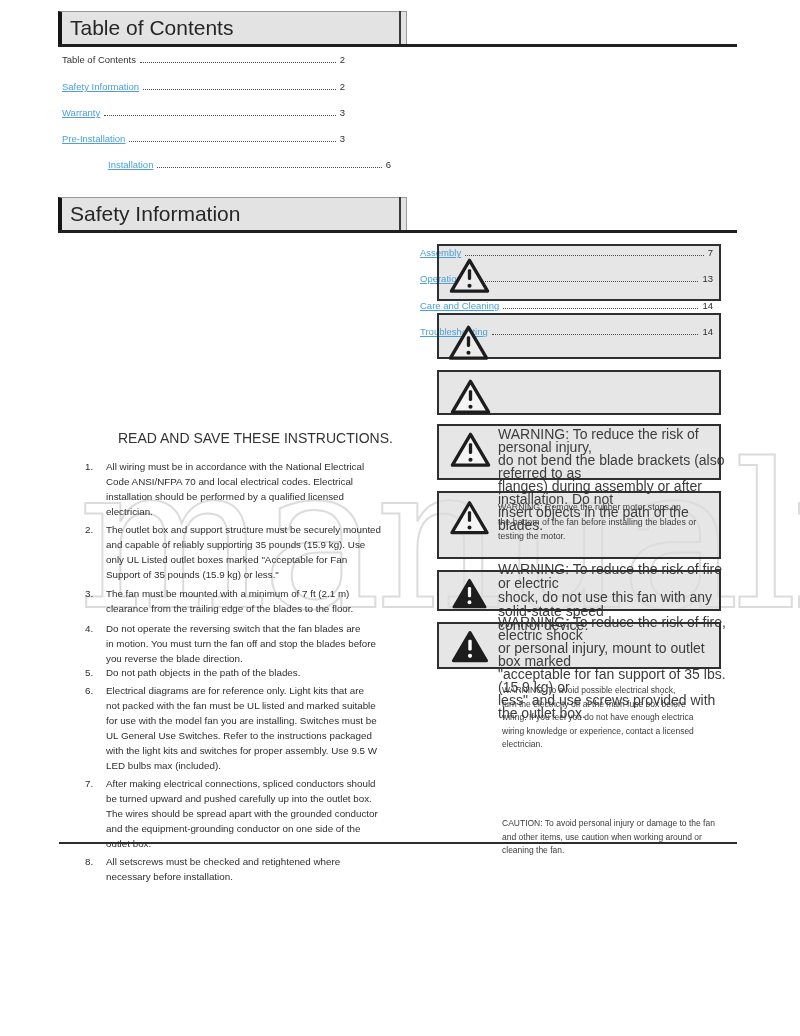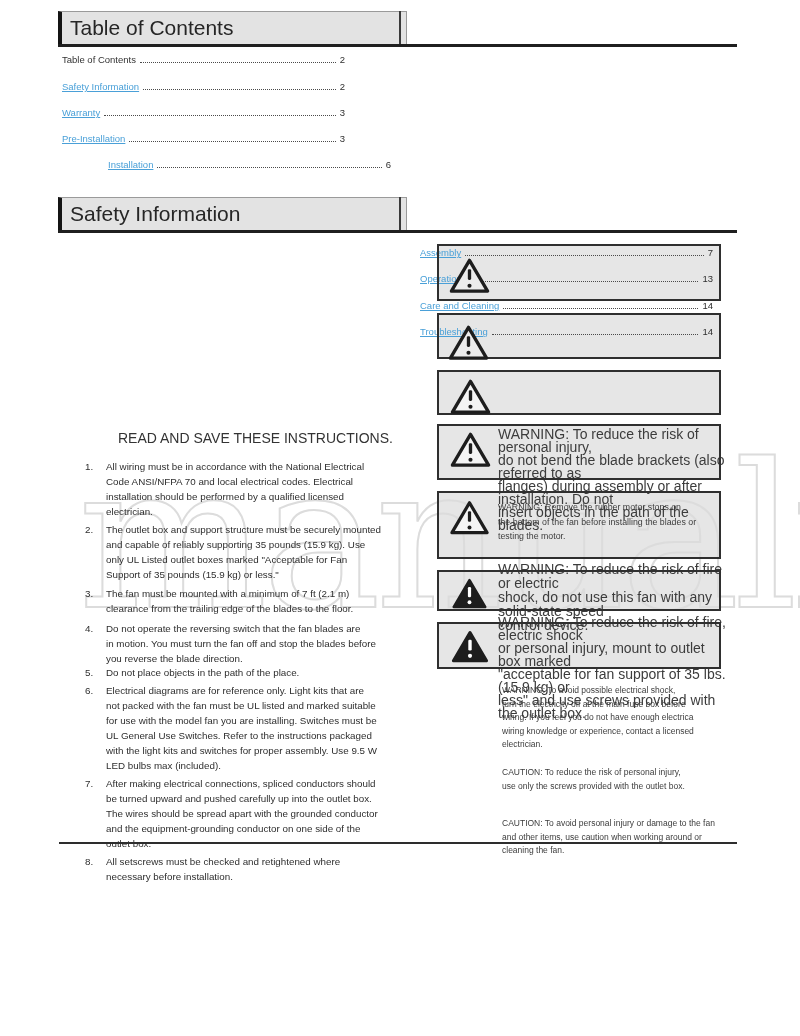--- a/index.html
+++ b/index.html
@@ -129,22 +129,20 @@
   <div class="boxtext" style="top:616px;">WARNING: To reduce the risk of fire, electric shock
 or personal injury, mount to outlet box marked
 "acceptable for fan support of 35 lbs. (15.9 kg) or
 less" and use screws provided with the outlet box.</div>
 
   <div class="sidetext" style="top:684px;">WARNING: To avoid possible electrical shock,
 turn the electricity off at the main fuse box before
 wiring. If you feel you do not have enough electrica
 wiring knowledge or experience, contact a licensed
 electrician.</div>
-  <div class="sidetext" style="top:766px;">CAUTION: To reduce the risk of personal injury,
-use only the screws provided with the outlet box.</div>
   <div class="sidetext" style="top:817px;">CAUTION: To avoid personal injury or damage to the fan
 and other items, use caution when working around or
 cleaning the fan.</div>
 
   <div class="wline" style="top:244px;height:57px;"></div>
   <div class="wline" style="top:313px;height:46px;"></div>
   <div class="wline" style="top:370px;height:45px;"></div>
   <div class="wline" style="top:424px;height:56px;"></div>
   <div class="wline" style="top:491px;height:68px;"></div>
   <div class="wline" style="top:570px;height:41px;"></div>
@@ -223,21 +221,21 @@
 clearance from the trailing edge of the blades to the floor.</div>
   </div>
   <div class="item" style="top:621px;">
     <span class="no">4.</span>
     <div class="tx">Do not operate the reversing switch that the fan blades are
 in motion. You must turn the fan off and stop the blades before
 you reverse the blade direction.</div>
   </div>
   <div class="item" style="top:665px;">
     <span class="no">5.</span>
-    <div class="tx">Do not place objects in the path of the place.</div>
+    <div class="tx">Do not path objects in the path of the blades.</div>
   </div>
   <div class="item" style="top:683px;">
     <span class="no">6.</span>
     <div class="tx">Electrical diagrams are for reference only. Light kits that are
 not packed with the fan must be UL listed and marked suitable
 for use with the model fan you are installing. Switches must be
 UL General Use Switches. Refer to the instructions packaged
 with the light kits and switches for proper assembly. Use 9.5 W
 LED bulbs max (included).</div>
   </div>

